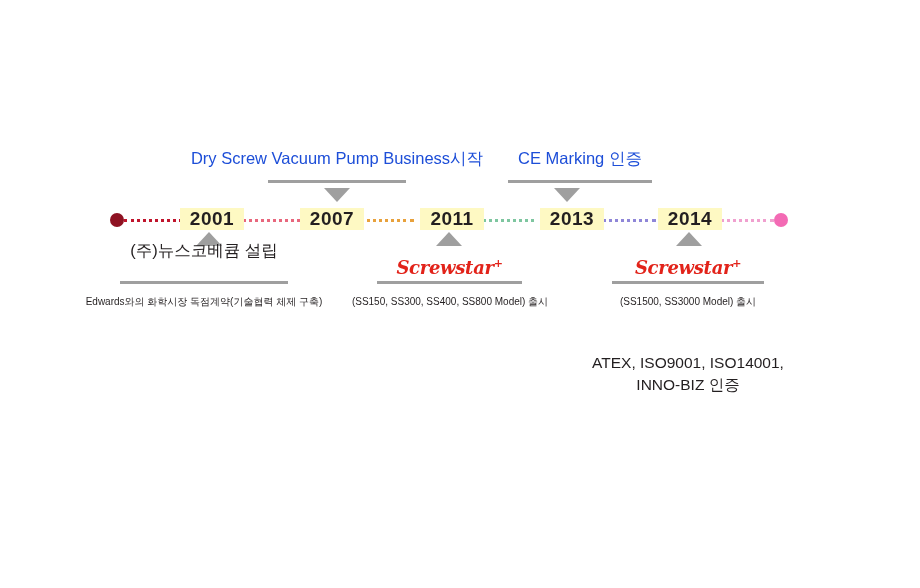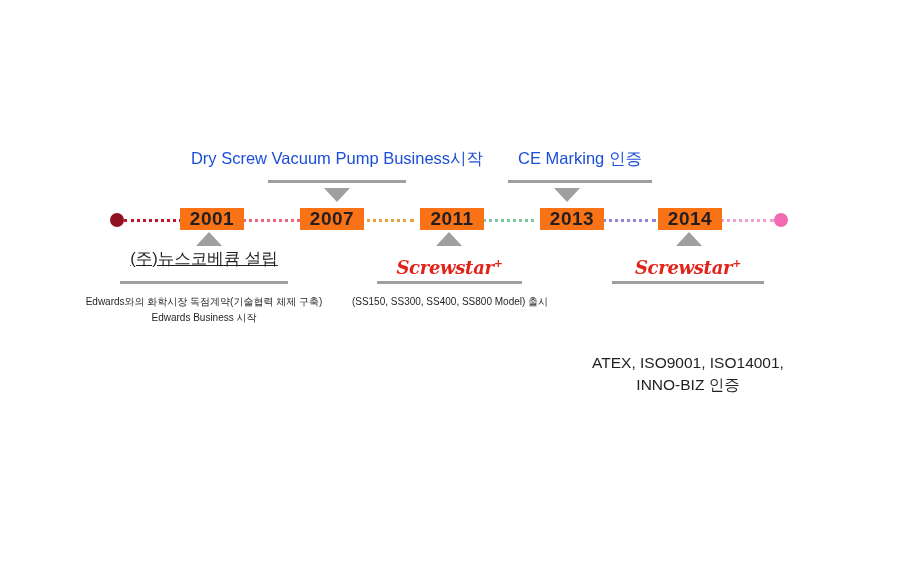--- a/index.html
+++ b/index.html
@@ -53,21 +53,21 @@
 
   
   .year {
     position: absolute;
     top: 208px;
     font-size: 19px;
     font-weight: bold;
     letter-spacing: 0.5px;
     color: #231f20;
     text-align: center;
-    background: #f97316;
+    background: #fef9c3;
     padding: 0 4px;
     line-height: 22px;
   }
 
   
   .marker {
     position: absolute;
     width: 0;
     height: 0;
     border-left: 13px solid transparent;
@@ -167,33 +167,33 @@
 
   <div class="callout-top" style="left:186px;top:148px;width:302px;">Dry Screw Vacuum Pump Business시작</div>
   <div class="bar" style="left:268px;top:180px;width:138px;"></div>
   <div class="marker down" style="left:324px;top:188px;"></div>
 
   <div class="callout-top" style="left:500px;top:148px;width:160px;">CE Marking 인증</div>
   <div class="bar" style="left:508px;top:180px;width:144px;"></div>
   <div class="marker down" style="left:554px;top:188px;"></div>
 
   <div class="marker up" style="left:196px;top:232px;"></div>
-  <div class="callout-bottom" style="left:120px;top:248px;width:168px;text-decoration:underline;">(주)뉴스코베큠 설립</div>
+  <div class="callout-bottom" style="left:120px;top:240px;width:168px;">(주)뉴스코베큠 설립</div>
   <div class="bar" style="left:120px;top:281px;width:168px;"></div>
   <div class="sub-note" style="left:58px;top:294px;width:292px;">Edwards와의 화학시장 독점계약(기술협력 체제 구축)</div>
-  <div class="sub-note" style="left:58px;top:310px;width:292px;">Edwards Business 시작</div>
 
   <div class="marker up" style="left:436px;top:232px;"></div>
   <div class="brand" style="left:377px;top:257px;width:145px;text-align:center;">
     <span>Screwstar</span><span class="plus">+</span>
   </div>
   <div class="bar" style="left:377px;top:281px;width:145px;"></div>
   <div class="sub-note" style="left:340px;top:294px;width:220px;">(SS150, SS300, SS400, SS800 Model) 출시</div>
 
   <div class="marker up" style="left:676px;top:232px;"></div>
   <div class="brand" style="left:612px;top:257px;width:152px;text-align:center;">
     <span>Screwstar</span><span class="plus">+</span>
   </div>
   <div class="bar" style="left:612px;top:281px;width:152px;"></div>
+  <div class="sub-note" style="left:608px;top:294px;width:160px;">(SS1500, SS3000 Model) 출시</div>
   <div class="note-big" style="left:580px;top:320px;width:216px;">ATEX, ISO9001, ISO14001,</div>
   <div class="note-big" style="left:580px;top:342px;width:216px;">INNO-BIZ 인증</div>
 
 </div>
 
 </body></html>

